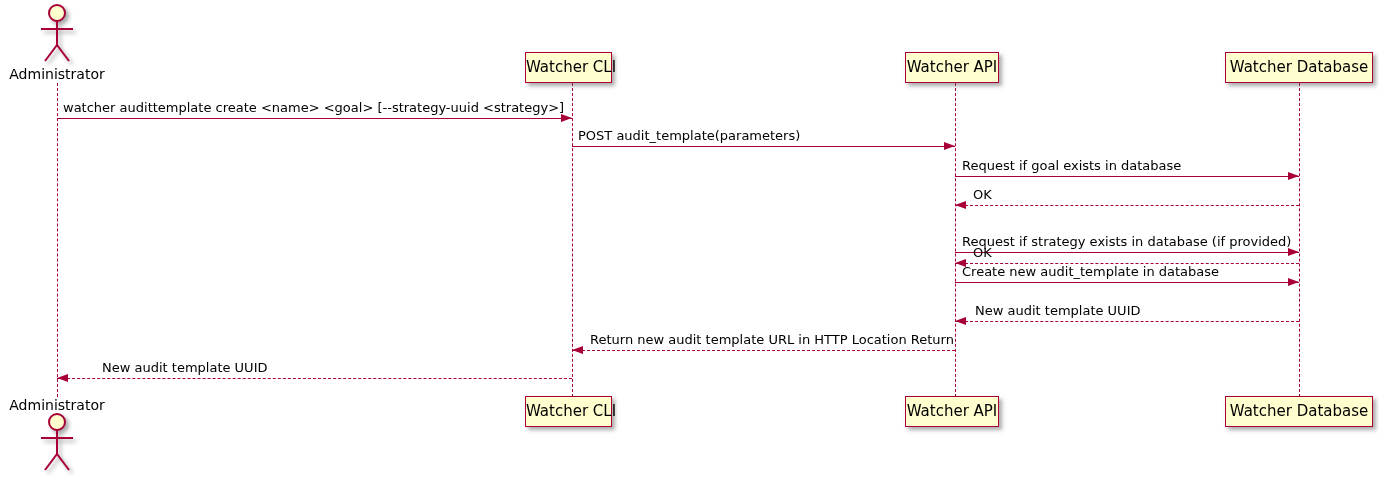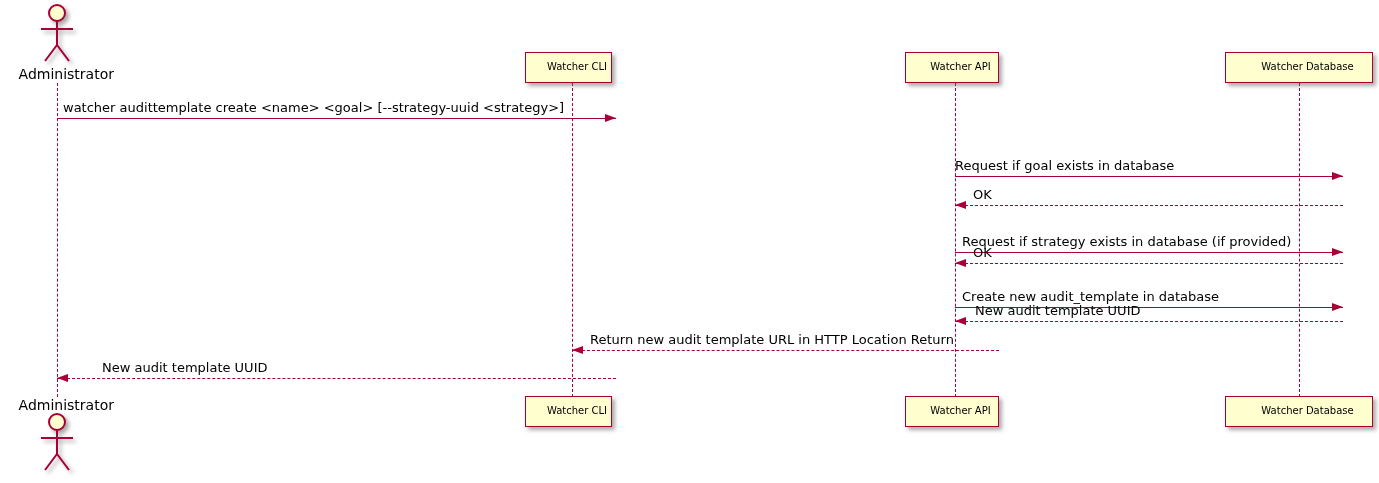--- a/index.html
+++ b/index.html
@@ -8,33 +8,32 @@
     font-family:"DejaVu Sans", "Liberation Sans", sans-serif; overflow:hidden;
     --line:#A80036; --fill:#FEFECE; --text:#000000;
   }
   .lifeline {
     position:absolute; top:83px; height:314px; width:0;
     border-left:1px dashed var(--line);
   }
   .pbox {
     position:absolute; box-sizing:border-box; height:31px;
     background:var(--fill); border:1.6px solid var(--line);
-    color:var(--text); font-size:10px; text-align:center; line-height:28px;
+    color:var(--text); font-size:15px; text-align:center; line-height:28px;
     box-shadow:3px 3px 4px rgba(90,90,90,.5);
     white-space:nowrap;
-    padding-left:17px;
   }
   .actor-label {
-    position:absolute; width:114px; text-align:right;
+    position:absolute; width:114px; text-align:center;
     color:var(--text); font-size:14px; white-space:nowrap;
   }
   .actor-fig { position:absolute; filter:drop-shadow(3px 3px 2px rgba(60,60,60,.45)); }
   .actor-fig line { stroke:var(--line); stroke-width:2; }
   .actor-fig circle { fill:var(--fill); stroke:var(--line); stroke-width:2; }
-  .msg { position:absolute; height:20px;padding-left:44px; }
+  .msg { position:absolute; height:20px; }
   .msg.solid  { border-bottom:1px solid  var(--line); }
   .msg.dashed { border-bottom:1px dashed var(--line); }
   .msg .lbl {
     position:absolute; bottom:3px; font-size:13px; color:var(--text);
     white-space:nowrap;
   }
   .head { position:absolute; bottom:-4px; width:0; height:0;
           border-top:4px solid transparent; border-bottom:4px solid transparent; }
   .head.r { right:0; border-left:11px solid var(--line); }
   .head.l { left:0;  border-right:11px solid var(--line); }
@@ -60,42 +59,46 @@
 
   <div class="pbox" style="left:525px;top:52px;width:87px">Watcher CLI</div>
   <div class="pbox" style="left:905px;top:52px;width:94px">Watcher API</div>
   <div class="pbox" style="left:1225px;top:52px;width:148px">Watcher Database</div>
 
   <div class="msg solid" style="left:57px;top:98px;width:515px">
     <div class="lbl" style="left:6px">watcher audittemplate create &lt;name&gt; &lt;goal&gt; [--strategy-uuid &lt;strategy&gt;]</div>
     <div class="head r"></div>
   </div>
 
+  <div class="msg solid" style="left:572px;top:126px;width:383px">
+    <div class="lbl" style="left:6px">POST audit_template(parameters)</div>
+    <div class="head r"></div>
+  </div>
 
   <div class="msg solid" style="left:955px;top:156px;width:344px">
-    <div class="lbl" style="left:0">Request if goal exists in database</div>
+    <div class="lbl" style="left:7px">Request if goal exists in database</div>
     <div class="head r"></div>
   </div>
 
   <div class="msg dashed" style="left:955px;top:185px;width:344px">
     <div class="lbl" style="left:18px">OK</div>
     <div class="head l"></div>
   </div>
 
   <div class="msg solid" style="left:955px;top:232px;width:344px">
     <div class="lbl" style="left:7px">Request if strategy exists in database (if provided)</div>
     <div class="head r"></div>
   </div>
 
   <div class="msg dashed" style="left:955px;top:243px;width:344px">
     <div class="lbl" style="left:18px">OK</div>
     <div class="head l"></div>
   </div>
 
-  <div class="msg solid" style="left:955px;top:287px;width:344px">
+  <div class="msg solid" style="left:955px;top:262px;width:344px">
     <div class="lbl" style="left:7px">Create new audit_template in database</div>
     <div class="head r"></div>
   </div>
 
   <div class="msg dashed" style="left:955px;top:301px;width:344px">
     <div class="lbl" style="left:20px">New audit template UUID</div>
     <div class="head l"></div>
   </div>
 
   <div class="msg dashed" style="left:572px;top:330px;width:383px">

